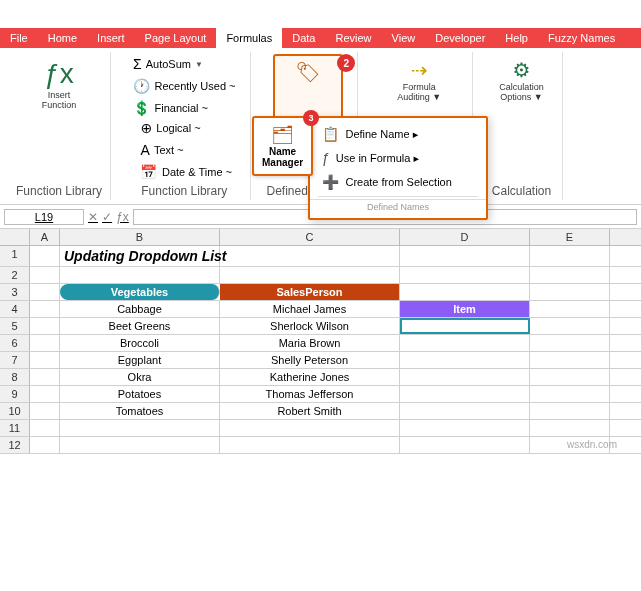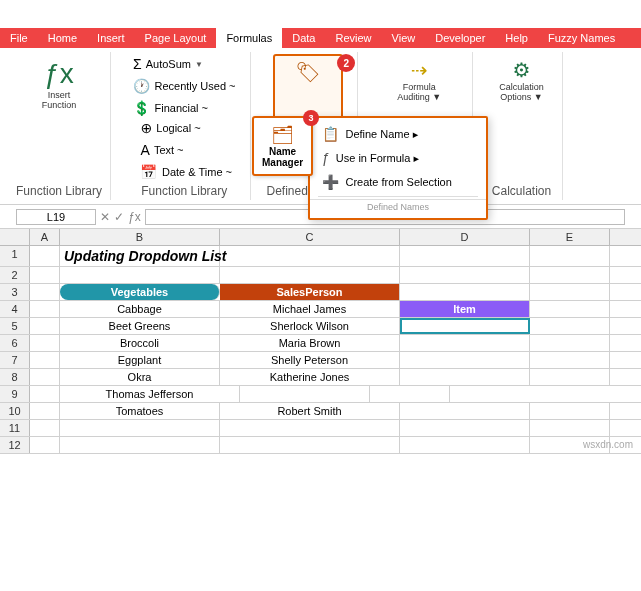--- a/index.html
+++ b/index.html
@@ -31,21 +31,21 @@
 
     .calc-options-btn { display: flex; flex-direction: column; align-items: center; justify-content: center; cursor: pointer; padding: 4px 10px; min-width: 60px; }
     .calc-options-btn .big-icon { font-size: 22px; color: #217346; }
     .calc-options-btn .btn-label { font-size: 9px; text-align: center; color: #333; }
 
     
     .badge { display: inline-flex; align-items: center; justify-content: center; width: 18px; height: 18px; border-radius: 50%; color: #fff; font-size: 10px; font-weight: bold; position: absolute; }
     .badge-1 { background: #e03030; top: 2px; right: 2px; }
 
     
-    .formula-bar { display: flex; align-items: center; border-bottom: 1px solid #d0d0d0; padding: 2px 16px; height: 24px; background: #fff; }
+    .formula-bar { display: flex; align-items: center; border-bottom: 1px solid #d0d0d0; padding: 2px 4px; height: 24px; background: #fff; text-decoration: underline; }
     .name-box { width: 80px; border: 1px solid #bbb; padding: 1px 4px; font-size: 11px; text-align: center; margin-right: 4px; }
     .formula-bar-controls { display: flex; gap: 4px; margin-right: 4px; color: #888; font-size: 12px; }
     .formula-bar-input { flex: 1; border: 1px solid #bbb; padding: 1px 4px; font-size: 11px; }
 
     
     .spreadsheet { display: flex; flex-direction: column; flex: 1; overflow: hidden; }
     .col-headers { display: flex; background: #f0f0f0; border-bottom: 1px solid #bbb; }
     .corner-cell { width: 30px; min-width: 30px; border-right: 1px solid #bbb; }
     .col-header { text-align: center; font-size: 11px; color: #333; border-right: 1px solid #bbb; padding: 2px 0; }
     .row { display: flex; border-bottom: 1px solid #d0d0d0; }
@@ -251,20 +251,21 @@
       <div class="cell cell-a"></div>
       <div class="cell cell-b">Okra</div>
       <div class="cell cell-c">Katherine Jones</div>
       <div class="cell cell-d"></div>
       <div class="cell cell-e"></div>
     </div>
 
     <div class="row">
       <div class="row-header">9</div>
       <div class="cell cell-a"></div>
+      <div class="cell cell-b">Potatoes</div>
       <div class="cell cell-c">Thomas Jefferson</div>
       <div class="cell cell-d"></div>
       <div class="cell cell-e"></div>
     </div>
 
     <div class="row">
       <div class="row-header">10</div>
       <div class="cell cell-a"></div>
       <div class="cell cell-b">Tomatoes</div>
       <div class="cell cell-c">Robert Smith</div>
@@ -284,21 +285,21 @@
     <div class="row">
       <div class="row-header">12</div>
       <div class="cell cell-a"></div>
       <div class="cell cell-b"></div>
       <div class="cell cell-c"></div>
       <div class="cell cell-d"></div>
       <div class="cell cell-e"></div>
     </div>
   </div>
 
-  <div style="position:absolute; bottom:4px; right:8px; font-size:10px; color:#aaa;">wsxdn.com</div>
+  <div style="position:absolute; bottom:4px; right:24px; font-size:10px; color:#aaa;">wsxdn.com</div>
 
   <div class="dropdown-overlay">
     <div class="dropdown-item">
       <span class="icon">📋</span>
       <span>Define Name ▸</span>
     </div>
     <div class="dropdown-item">
       <span class="icon">ƒ</span>
       <span>Use in Formula ▸</span>
     </div>

